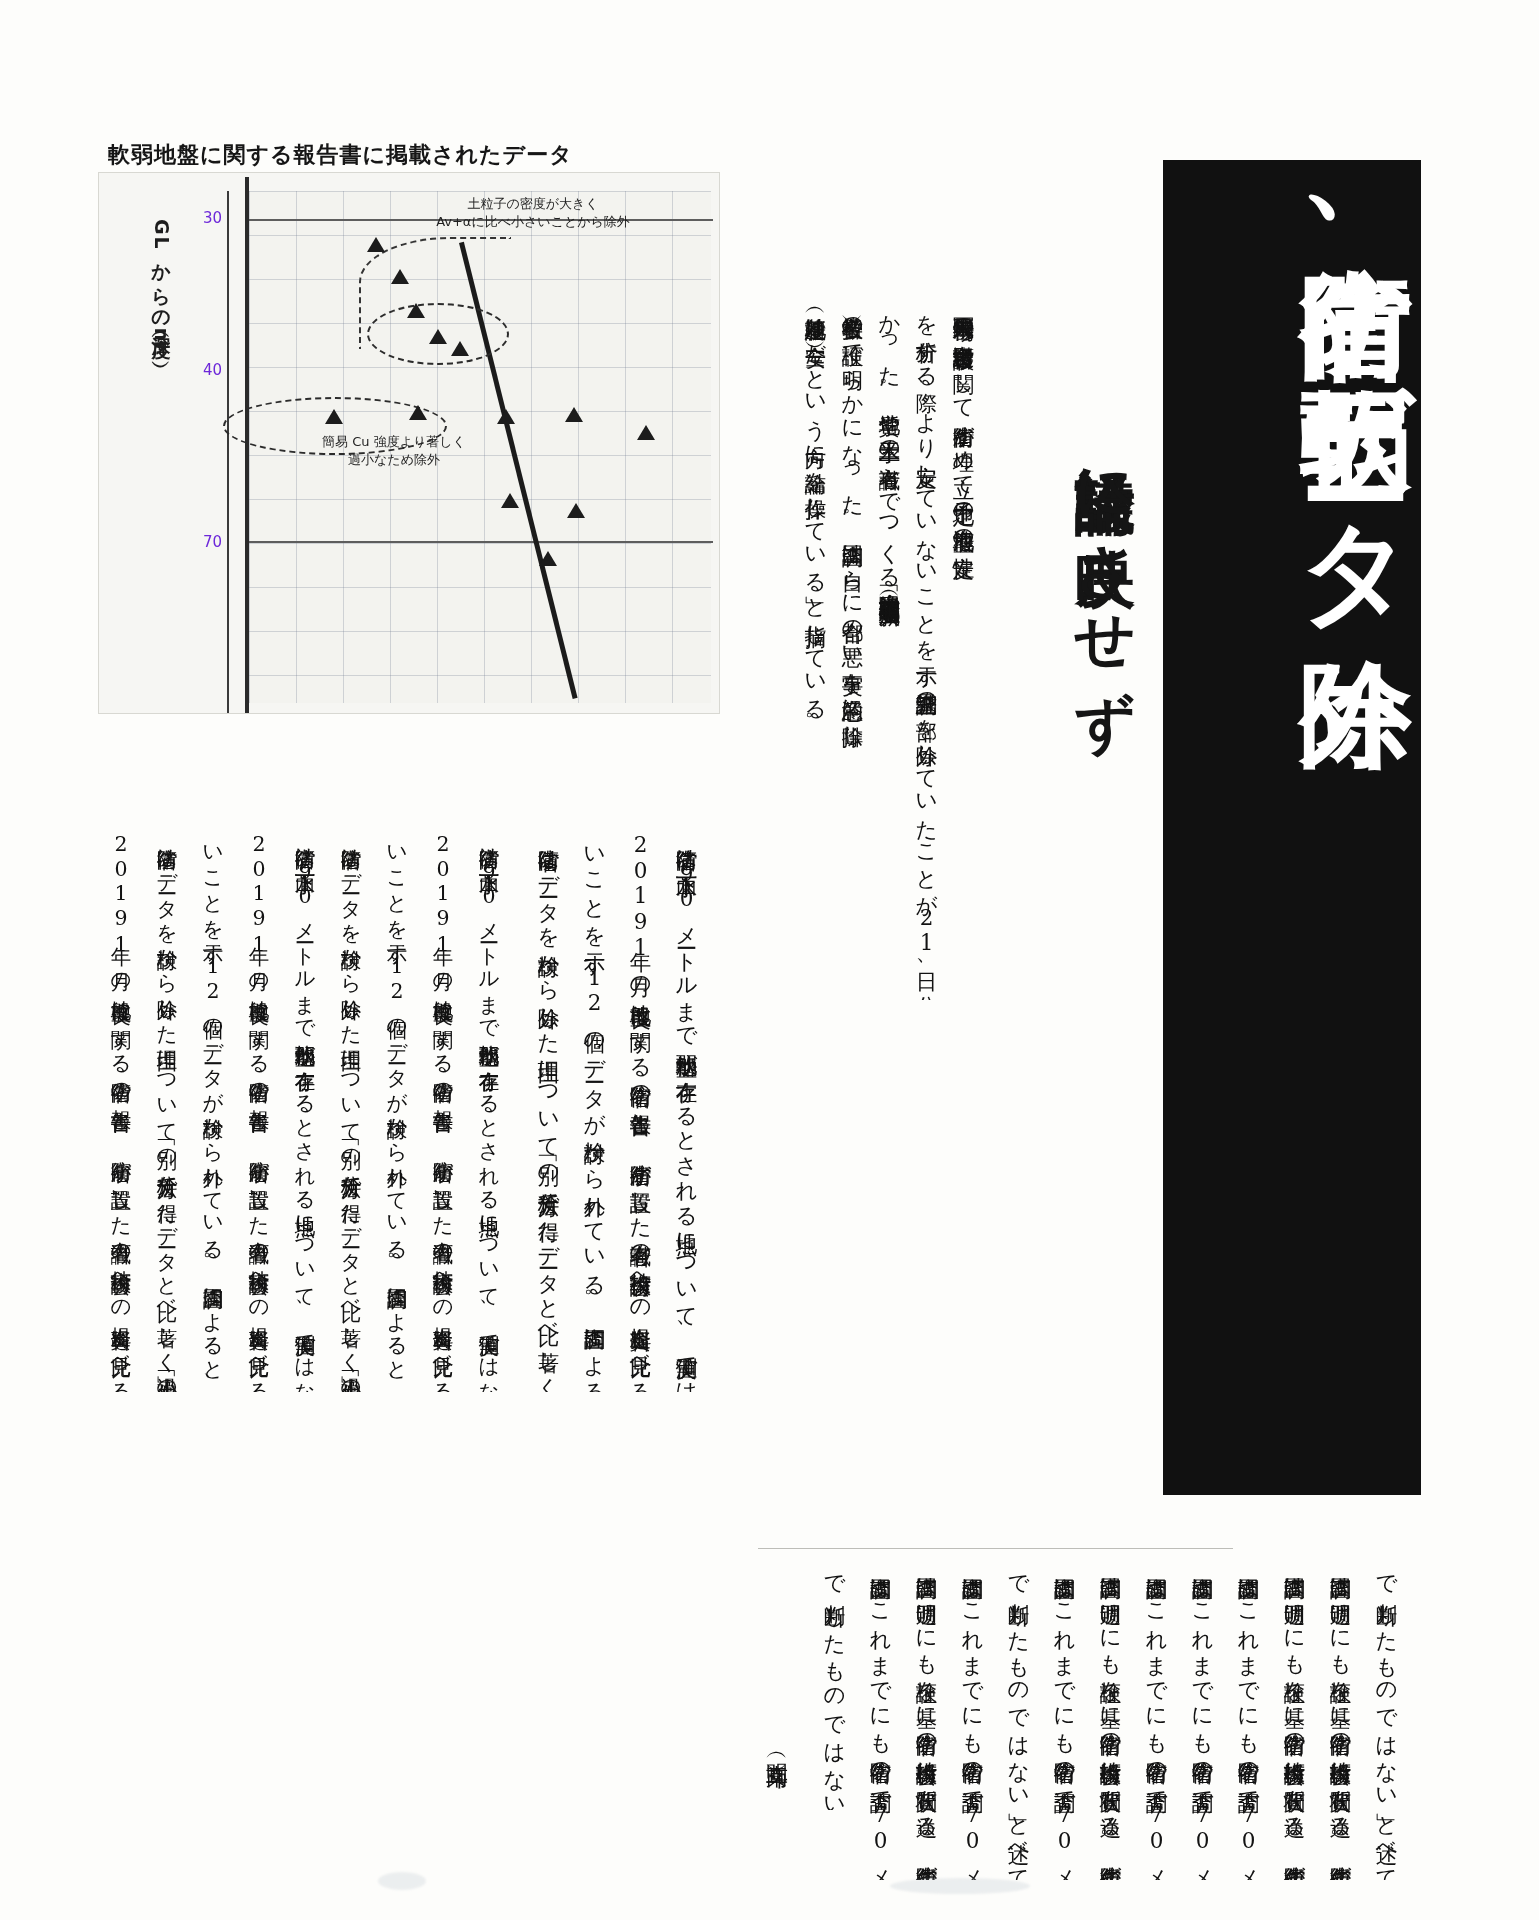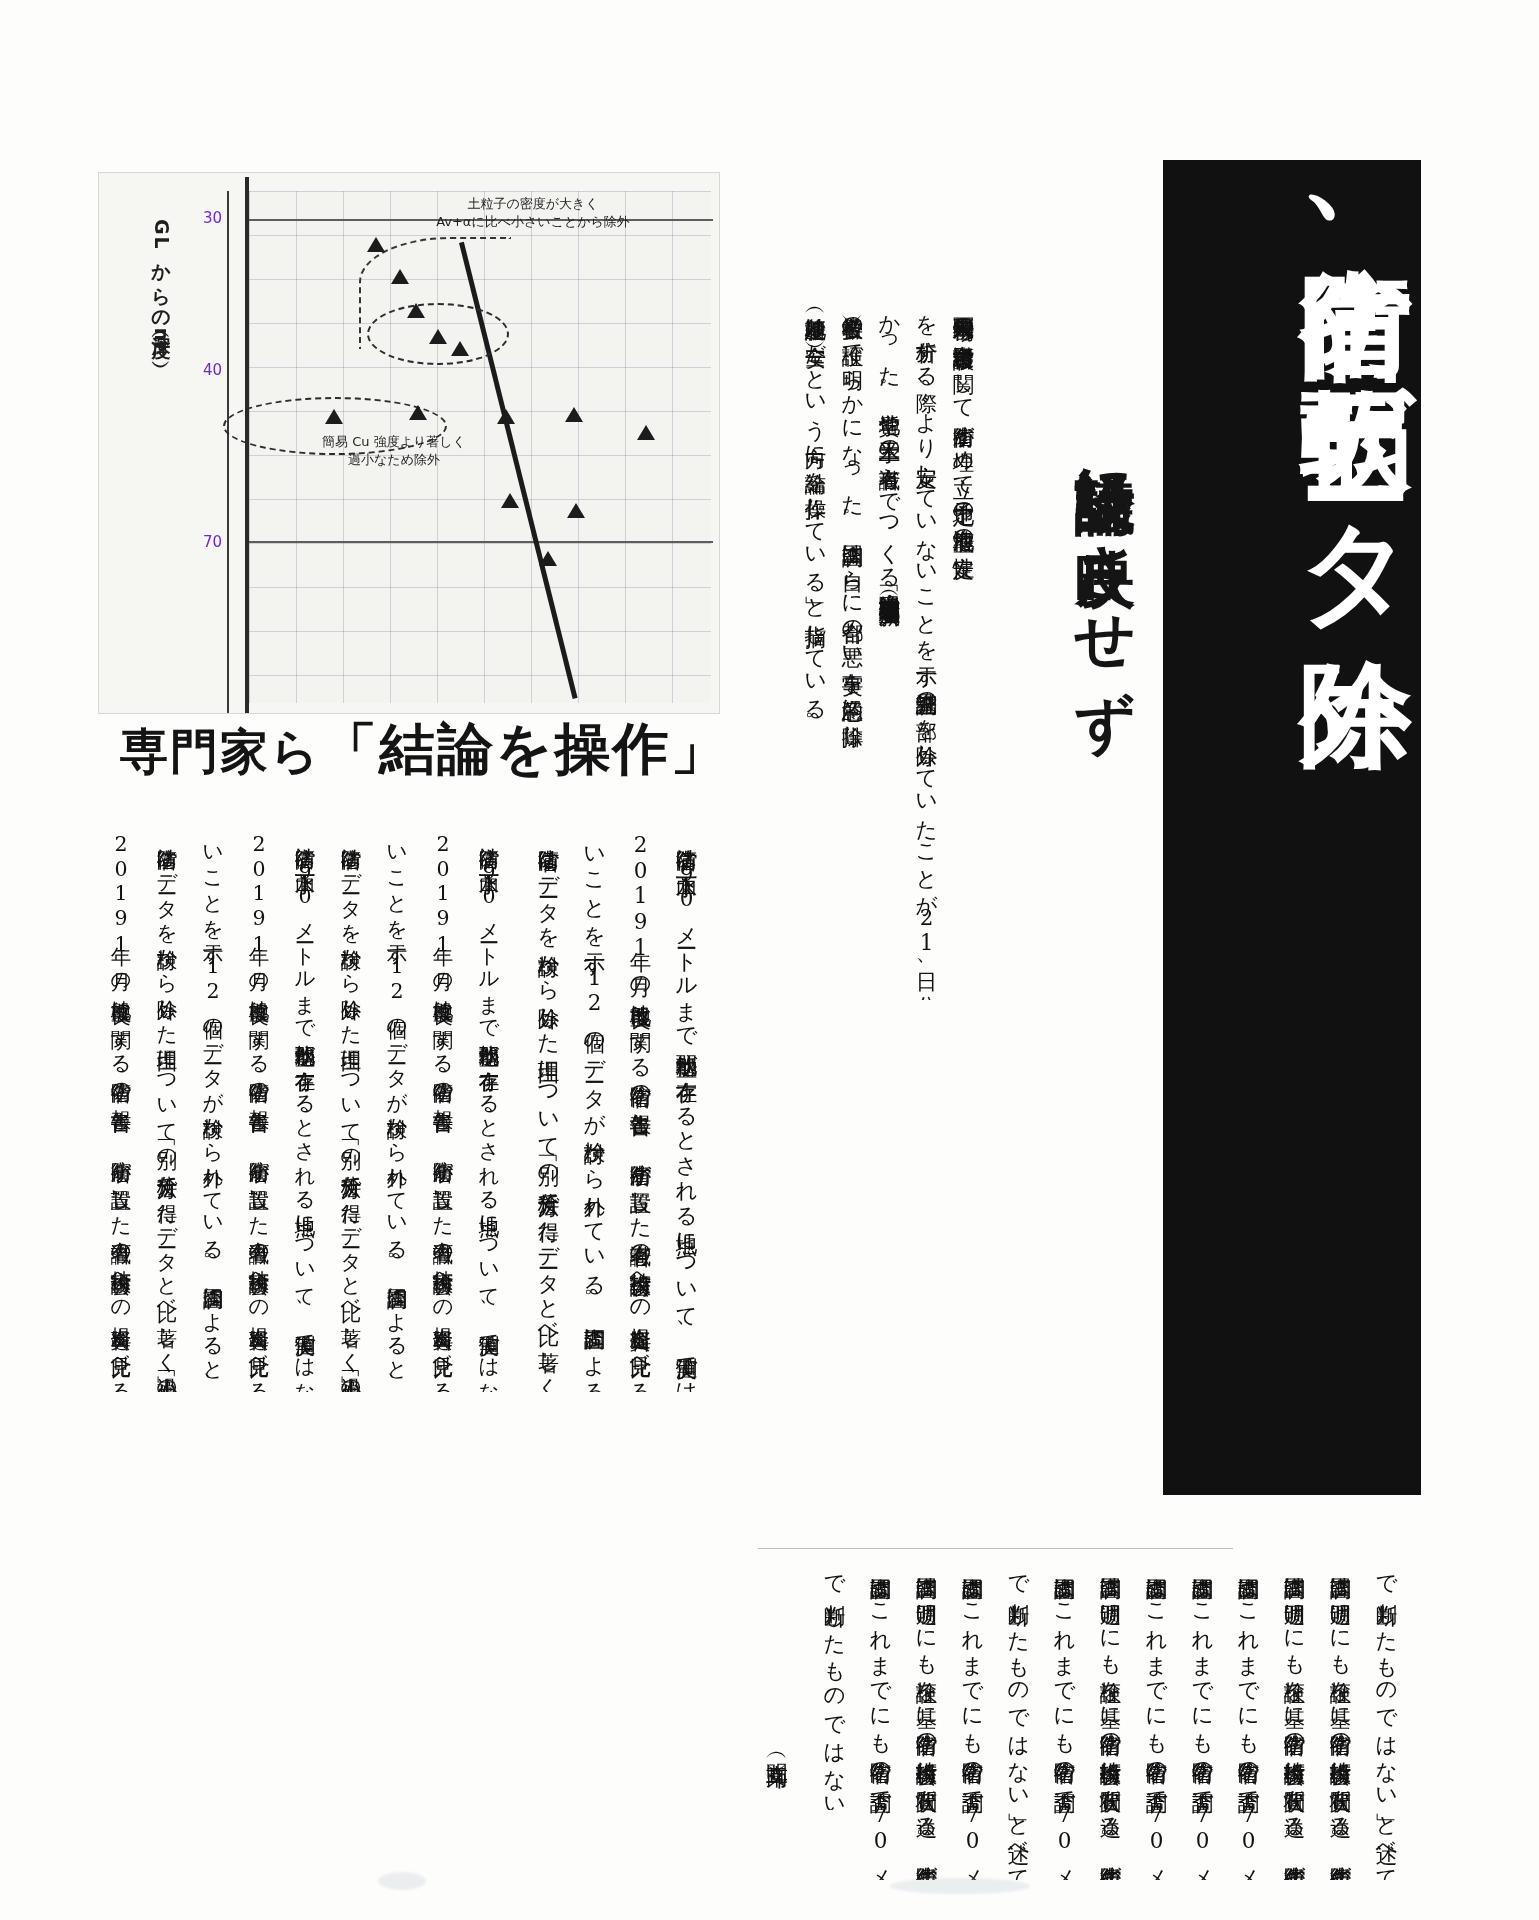--- a/index.html
+++ b/index.html
@@ -239,20 +239,21 @@
     background: #b9c3cc;
     border-radius: 50%;
     filter: blur(1px);
   }
 </style>
 </head>
 <body>
 
 <div class="page">
 
+  <div class="chart-caption">軟弱地盤に関する報告書に掲載されたデータ</div>
 
   <div class="chart-figure">
     <div class="chart-plot"></div>
     <div class="axis-v"></div>
     <div class="axis-v2"></div>
 
     <div class="ylabel">GLからの深度（m）</div>
 
     <div class="ytick" style="left:104px; top:36px;">30</div>
     <div class="ytick" style="left:104px; top:188px;">40</div>
@@ -292,23 +293,20 @@
 
   <div class="sub-headline">設計議論に反映させず</div>
 
 
   <div class="vcol" style="top:300px; left:945px; height:700px; width:34px;">米軍普天間飛行場の名護市辺野古移設に関して防衛省が埋め立て予定地の海底地盤の安定性</div>
   <div class="vcol" style="top:300px; left:908px; height:700px; width:34px;">を分析する際、より安定していないことを示す調査結果の一部を除外していたことが21日、分</div>
   <div class="vcol" style="top:300px; left:871px; height:700px; width:34px;">かった。地質学や土木工学の有識者らでつくる「沖縄辺野古調査団」（代表・立石雅昭新潟大</div>
   <div class="vcol" style="top:300px; left:834px; height:700px; width:34px;">学名誉教授）の検証で明らかになった。調査団は「自らに都合の悪い事実を恣意的に排除し</div>
   <div class="vcol" style="top:300px; left:797px; height:700px; width:34px;">（新基地建設は）安全だという方向に結論を操作している」と指摘している。</div>
 
-  <div class="second-headline">
-    <span>専門家ら</span><span class="quoted">「結論を操作」</span>
-  </div>
 
   <div class="vcol" style="top:832px; left:668px; height:560px; width:34px;">防衛省は水面下90メートルまで軟弱地盤が存在するとされる地点について、実測値ではなく、別の3地点から推定して水面下70メートルより深い地点は「非常に硬い」と説明してきた。今回データの除外が問題となっているのは、その参考とされた3地点のうちの一つ。</div>
   <div class="vcol" style="top:832px; left:622px; height:560px; width:34px;">2019年1月の地盤改良に関する防衛省の報告書と、防衛省が設置した有識者の技術検討会への提出資料を見比べると、地盤が弱</div>
   <div class="vcol" style="top:832px; left:576px; height:560px; width:34px;">いことを示す12個のデータが検討から外れている。調査団によると、これらのデータを検討に含めた場合、現行の分析結果より地盤の安定性が低下することになる。</div>
   <div class="vcol" style="top:832px; left:530px; height:560px; width:34px;">防衛省はデータを検討から除外した理由について「別の分析方法で得たデータと比べ著しく過小」「土の粒子の密度が大きい」などと説明している。調査団は「これらの判断理由は主観的であり、客観的な基準</div>
 
   <div class="vcol small" style="top:832px; left:470px; height:560px; width:34px;">防衛省は水面下90メートルまで軟弱地盤が存在するとされる地点について、実測値ではなく、別の3地点から推定して水面下70メートルより深い地点は「非常に硬い」と説明してきた。今回データの除外が問題となっているのは、その参考とされた3地点のうちの一つ。</div>
   <div class="vcol small" style="top:832px; left:424px; height:560px; width:34px;">2019年1月の地盤改良に関する防衛省の報告書と、防衛省が設置した有識者の技術検討会への提出資料を見比べると、地盤が弱</div>
   <div class="vcol small" style="top:832px; left:378px; height:560px; width:34px;">いことを示す12個のデータが検討から外れている。調査団によると、これらのデータを検討に含めた場合、現行の分析結果より地盤の安定性が低下することになる。</div>
   <div class="vcol small" style="top:832px; left:332px; height:560px; width:34px;">防衛省はデータを検討から除外した理由について「別の分析方法で得たデータと比べ著しく過小」「土の粒子の密度が大きい」などと説明している。調査団は「これらの判断理由は主観的であり、客観的な基準</div>

